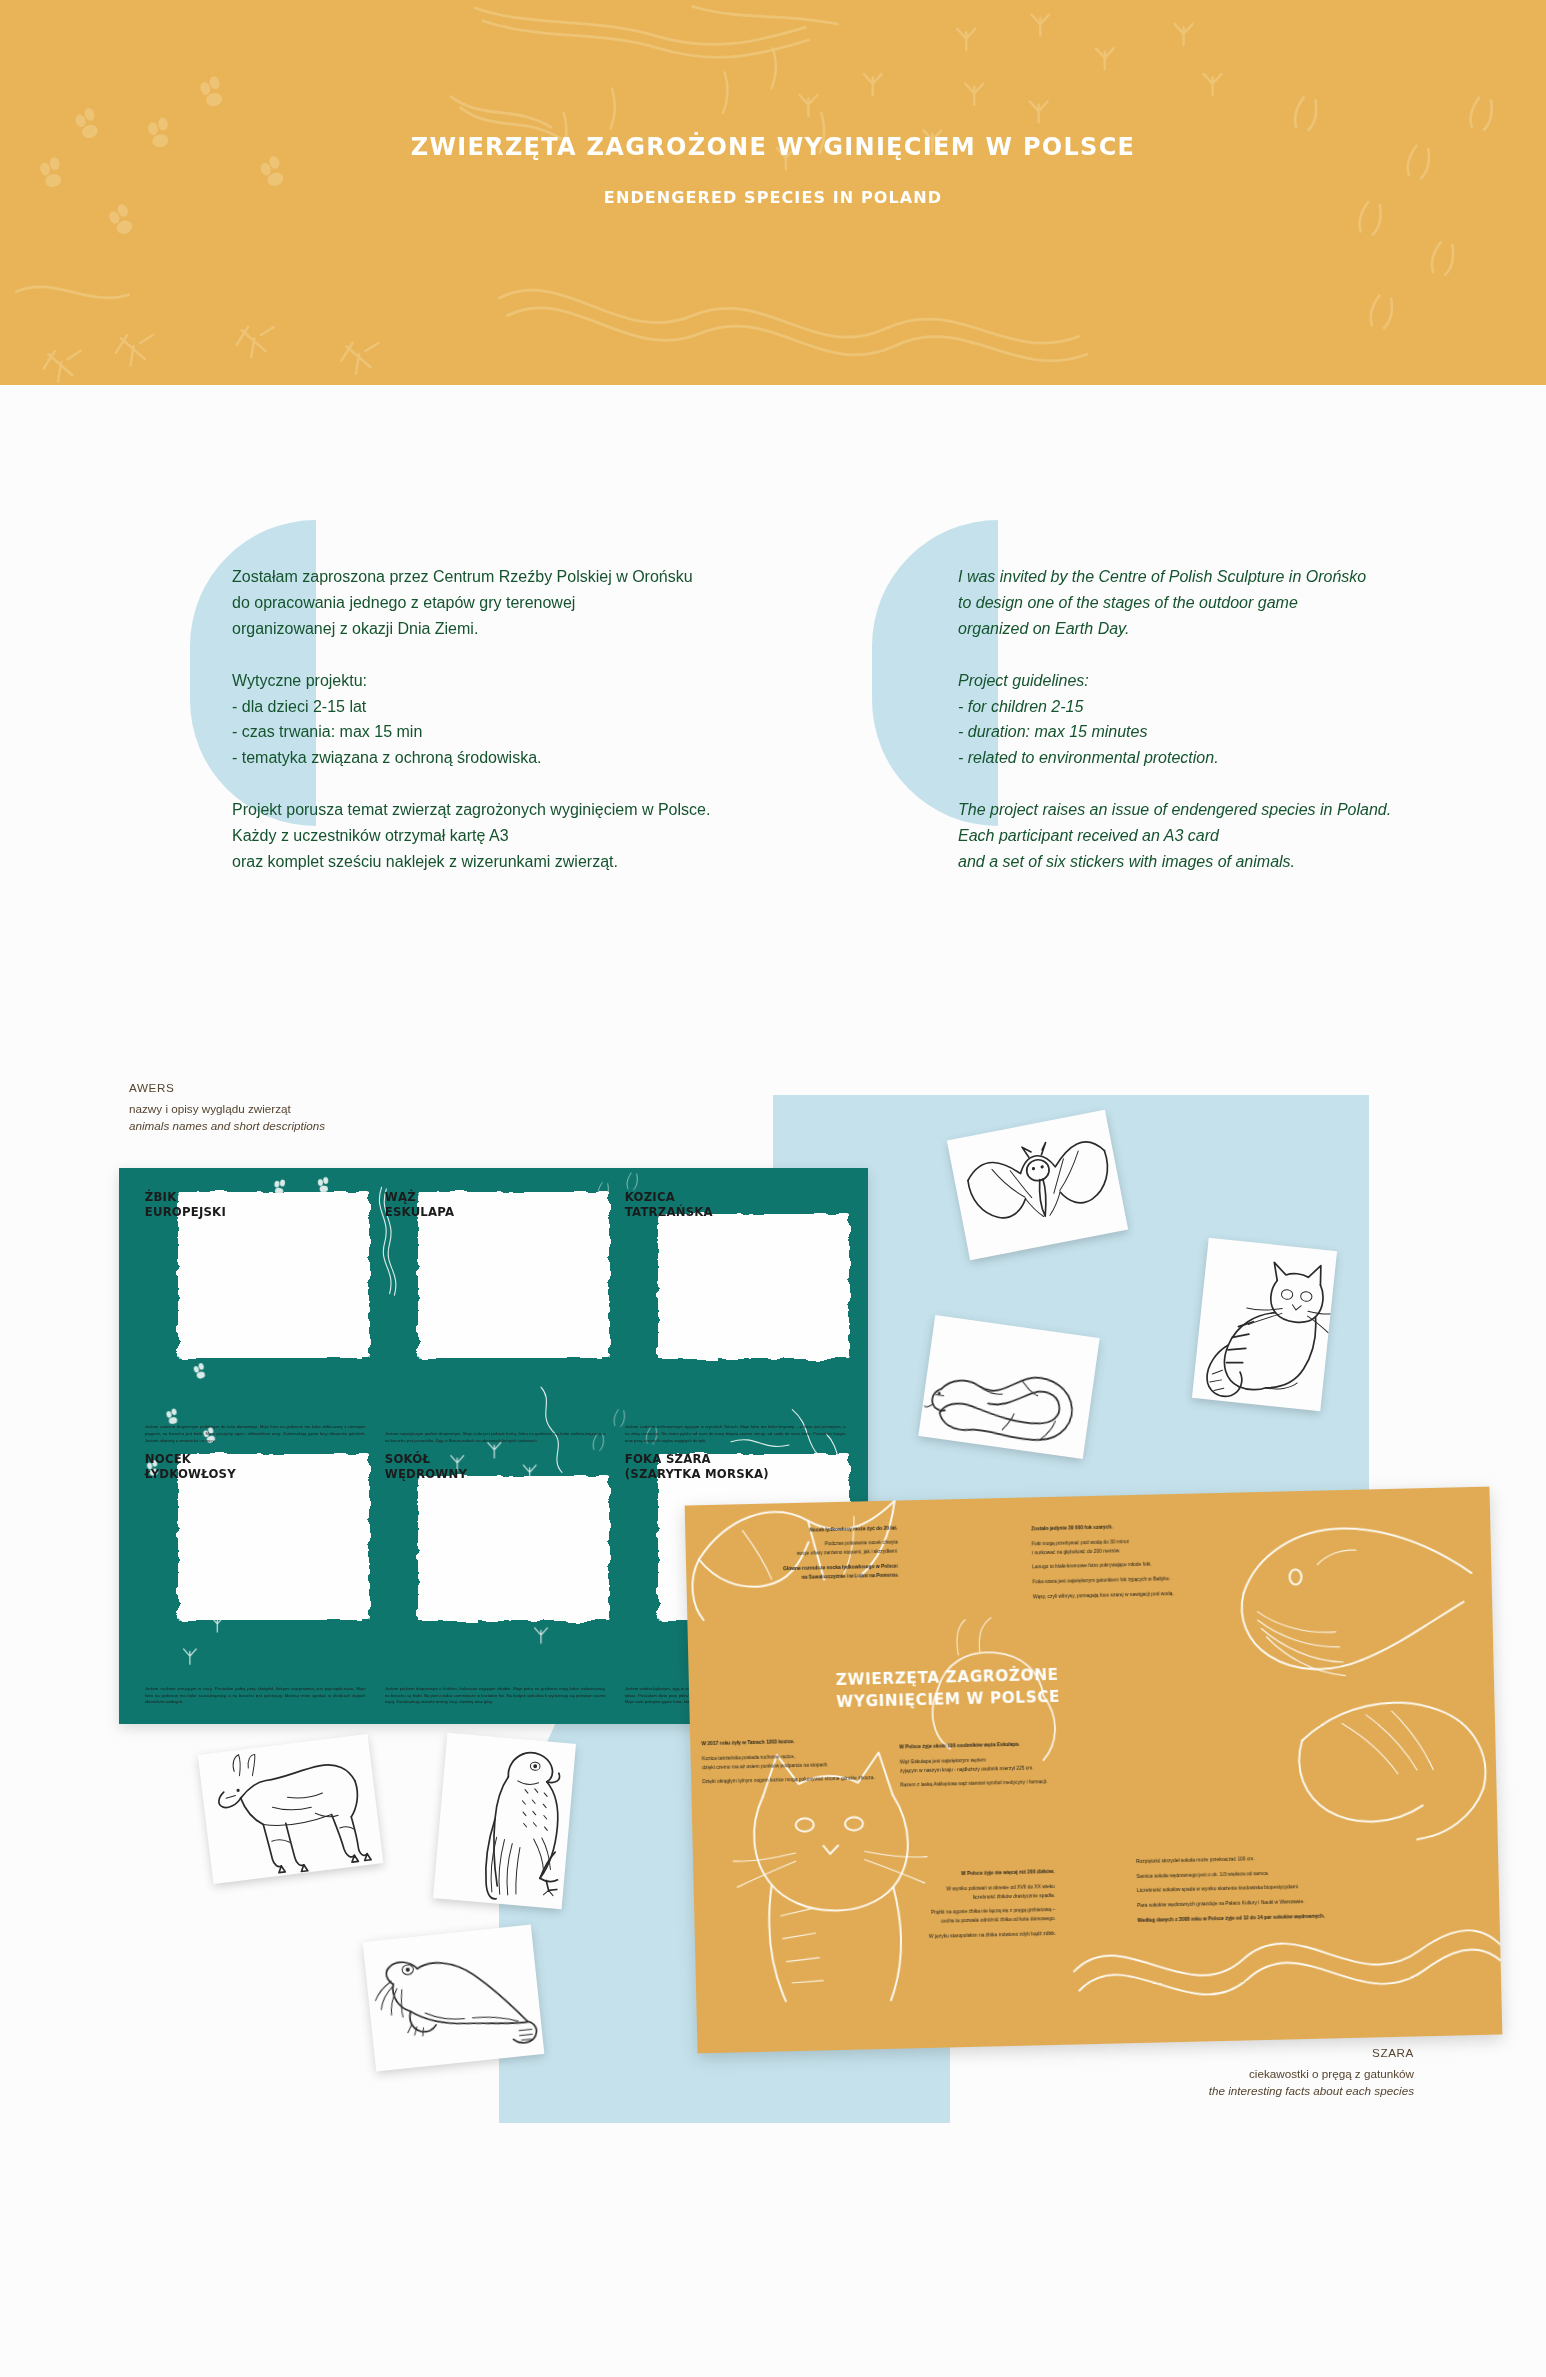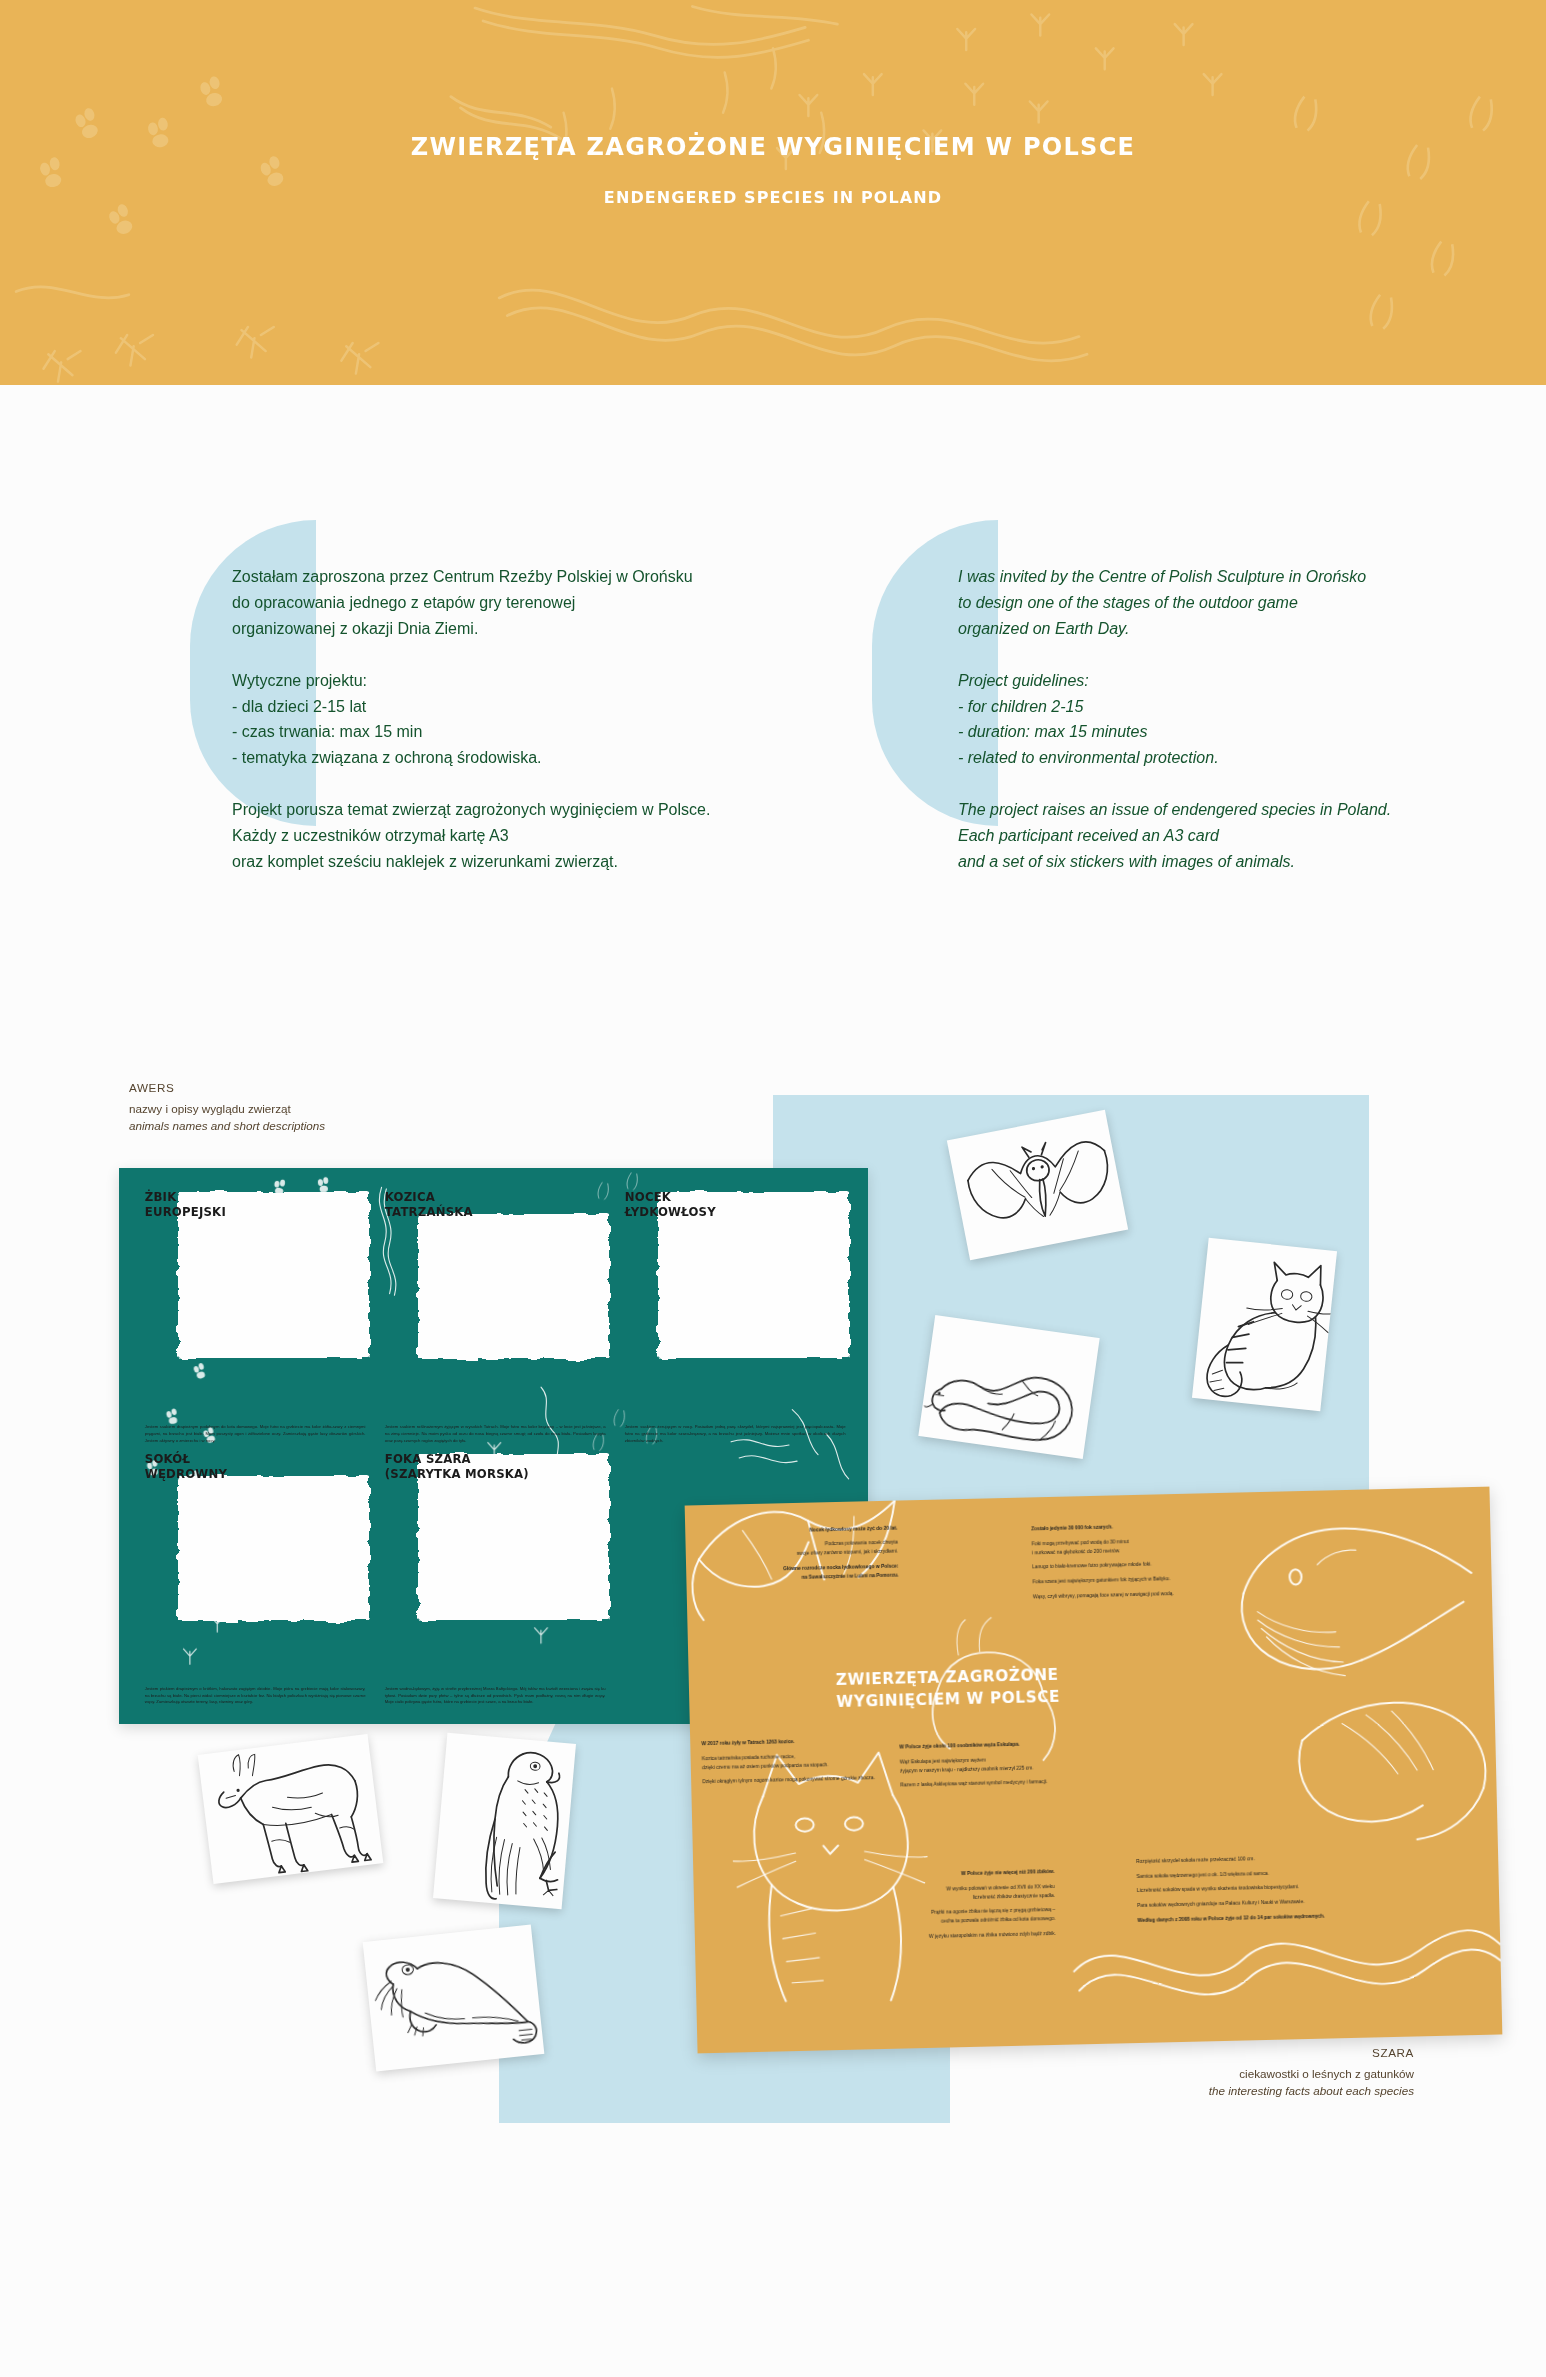--- a/index.html
+++ b/index.html
@@ -514,20 +514,26 @@
       <path d="M878 330 C896 348 890 370 906 386"></path>
     </g>
   </svg>
 
   <div class="awers-grid">
     <div class="species-cell c0">
       <div class="species-photo"></div>
       <div class="species-name">ŻBIK
 EUROPEJSKI</div>
       <div class="species-desc">Jestem ssakiem drapieżnym podobnym do kota domowego. Moje futro na grzbiecie ma kolor żółto-szary z ciemnymi pręgami, na brzuchu jest białe. Mam puszysty ogon i żółtozielone oczy. Zamieszkuję gęste lasy obszarów górskich. Jestem aktywny o zmierzchu i w nocy.</div>
+    </div>
+    <div class="species-cell c1">
+      <div class="species-photo"></div>
+      <div class="species-name">WĄŻ
+ESKULAPA</div>
+      <div class="species-desc">Jestem największym gadem drapieżnym. Moje ciało jest pokryte łuską, która na grzbiecie ma kolor zielono-brązowy, a na brzuchu jest jasnożółta. Żyję w Bieszczadach na obszarach leśnych i polanach.</div>
     </div>
     <div class="species-cell c2">
       <div class="species-photo"></div>
       <div class="species-name">KOZICA
 TATRZAŃSKA</div>
       <div class="species-desc">Jestem ssakiem roślinożernym żyjącym w wysokich Tatrach. Moje futro ma kolor brązowy – w lecie jest jaśniejsze, a na zimę ciemnieje. Na moim pysku od oczu do nosa biegną czarne smugi; od czoła do nosa biała. Posiadam kopyta oraz parę czarnych rogów zagiętych do tyłu.</div>
     </div>
     <div class="species-cell c4">
       <div class="species-photo"></div>
       <div class="species-name">NOCEK
@@ -831,16 +837,16 @@
       <path class="ink-thin" d="M44 100 L38 110 M50 104 L46 114 M58 106 L56 116"></path>
       <path class="ink" d="M188 112 C196 114 200 122 196 130 C190 140 176 140 168 132"></path>
       <path class="ink-thin" d="M176 122 L192 122 M176 128 L192 128 M178 134 L190 134"></path>
       <path class="ink-thin" d="M120 100 C140 100 160 104 176 110"></path>
     </g>
   </svg>
 </div>
 
 <div class="sec-label" id="rewers-label">
   <div class="kicker">SZARA</div>
-  <div class="sub-pl">ciekawostki o leśnych z gatunków</div>
+  <div class="sub-pl">ciekawostki o pręgą z gatunków</div>
   <div class="sub-en">the interesting facts about each species</div>
 </div>
 
 
 </body></html>

